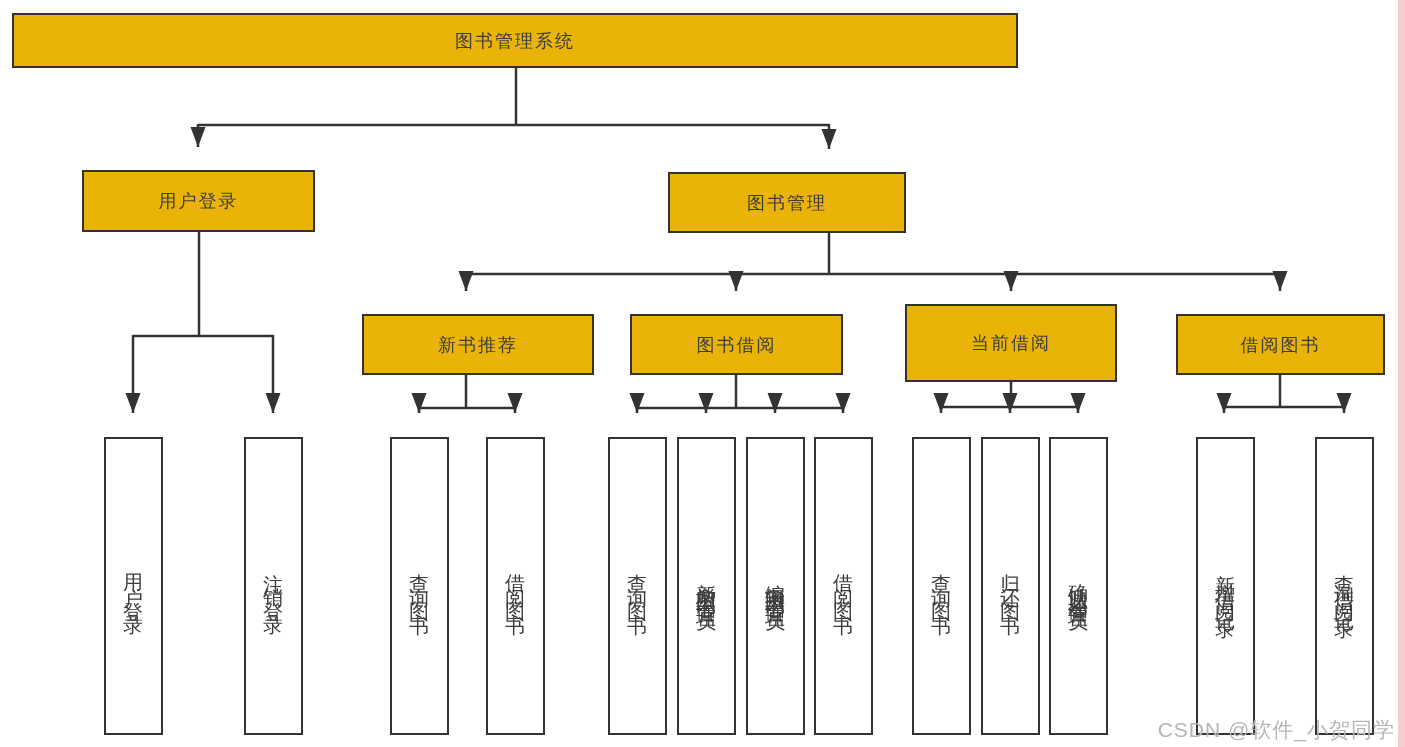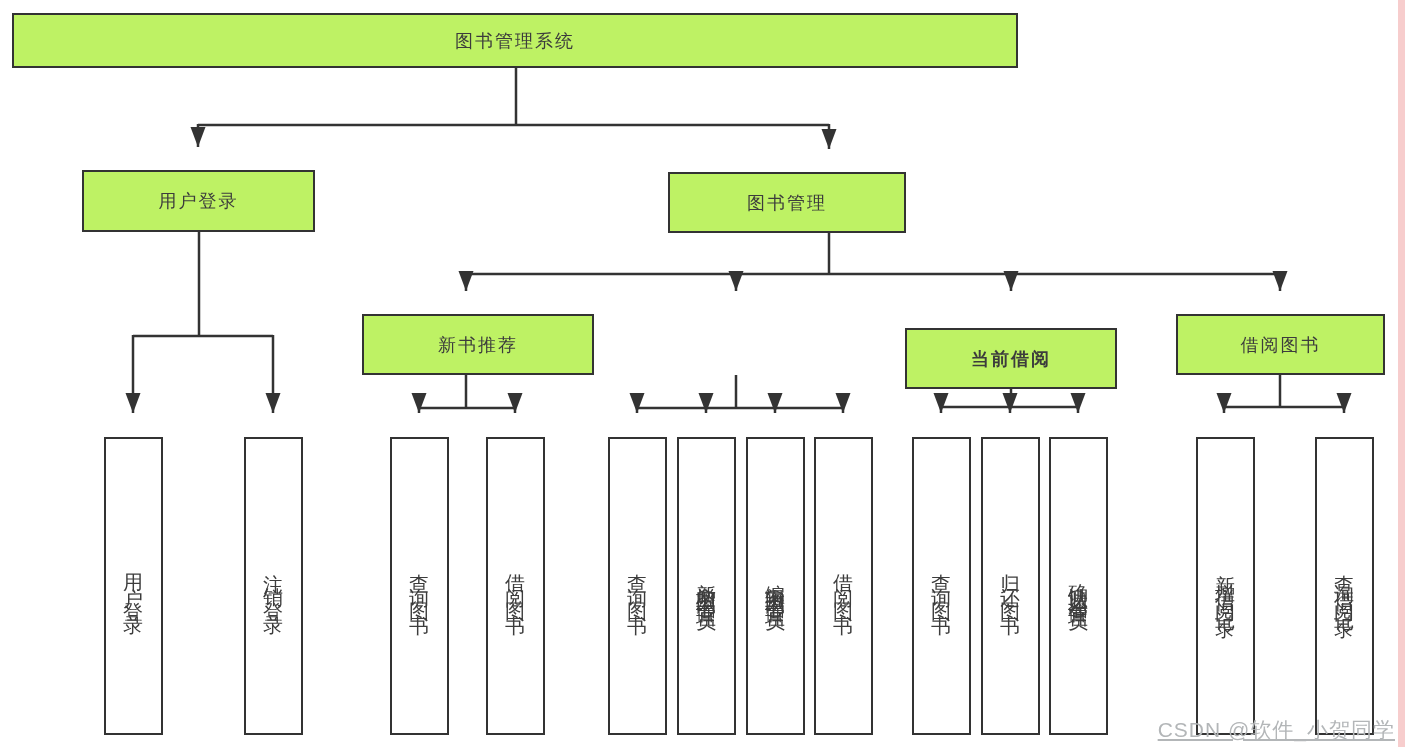--- a/index.html
+++ b/index.html
@@ -12,21 +12,21 @@
     position:relative;
     width:1405px;height:747px;
     background:#ffffff;
     overflow:hidden;
   }
   #connector-layer{position:absolute;left:0;top:0;width:1405px;height:747px;}
   .node{
     position:absolute;
     box-sizing:border-box;
     border:2.5px solid var(--line);
-    background:#bef264;
+    background:#eab308;
     display:flex;align-items:center;justify-content:center;
     color:var(--text);
     font-size:18px;
     letter-spacing:2px;
     white-space:nowrap;
   }
   .leaf{
     position:absolute;
     box-sizing:border-box;
     border:2.5px solid var(--line);
@@ -45,21 +45,20 @@
   .sp-wide span{letter-spacing:14px;}
   .sp-mid span{letter-spacing:9px;}
   .sp-tight span{letter-spacing:4px;}
   #watermark{
     position:absolute;
     right:10px;bottom:3px;
     font-size:21px;
     color:#b3b6b8;
     letter-spacing:1px;
     white-space:nowrap;
-    text-decoration:underline;
   }
   #edge-strip{
     position:absolute;
     right:0;top:0;bottom:0;width:7px;
     background:#f7cdcd;
   }
 </style>
 </head>
 <body>
 
@@ -126,21 +125,22 @@
       <path d="M1344,406 V413" marker-end="url(#arw)"></path>
     </g>
   </svg>
 
   <div class="node" style="left:12px;top:13px;width:1006px;height:55px;">图书管理系统</div>
 
   <div class="node" style="left:82px;top:170px;width:233px;height:62px;">用户登录</div>
   <div class="node" style="left:668px;top:172px;width:238px;height:61px;">图书管理</div>
 
   <div class="node" style="left:362px;top:314px;width:232px;height:61px;">新书推荐</div>
-  <div class="node" style="left:905px;top:328px;width:212px;height:61px;font-weight:bold;">当前借阅</div>
+  <div class="node" style="left:630px;top:314px;width:213px;height:61px;">图书借阅</div>
+  <div class="node" style="left:905px;top:304px;width:212px;height:78px;">当前借阅</div>
   <div class="node" style="left:1176px;top:314px;width:209px;height:61px;">借阅图书</div>
 
   <div class="leaf sp-wide" style="left:104px;">
     <span>用户登录</span>
   </div>
   <div class="leaf sp-wide" style="left:244px;">
     <span>注销登录</span>
   </div>
 
   <div class="leaf sp-wide" style="left:390px;">

